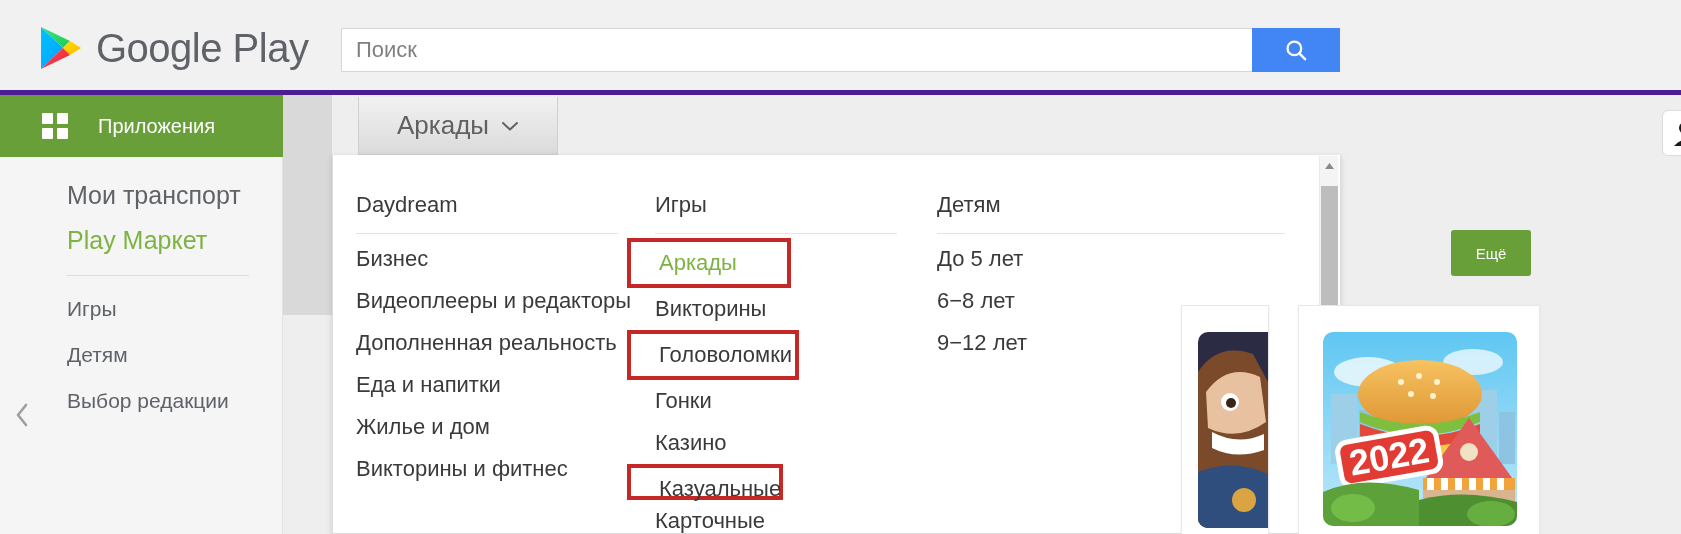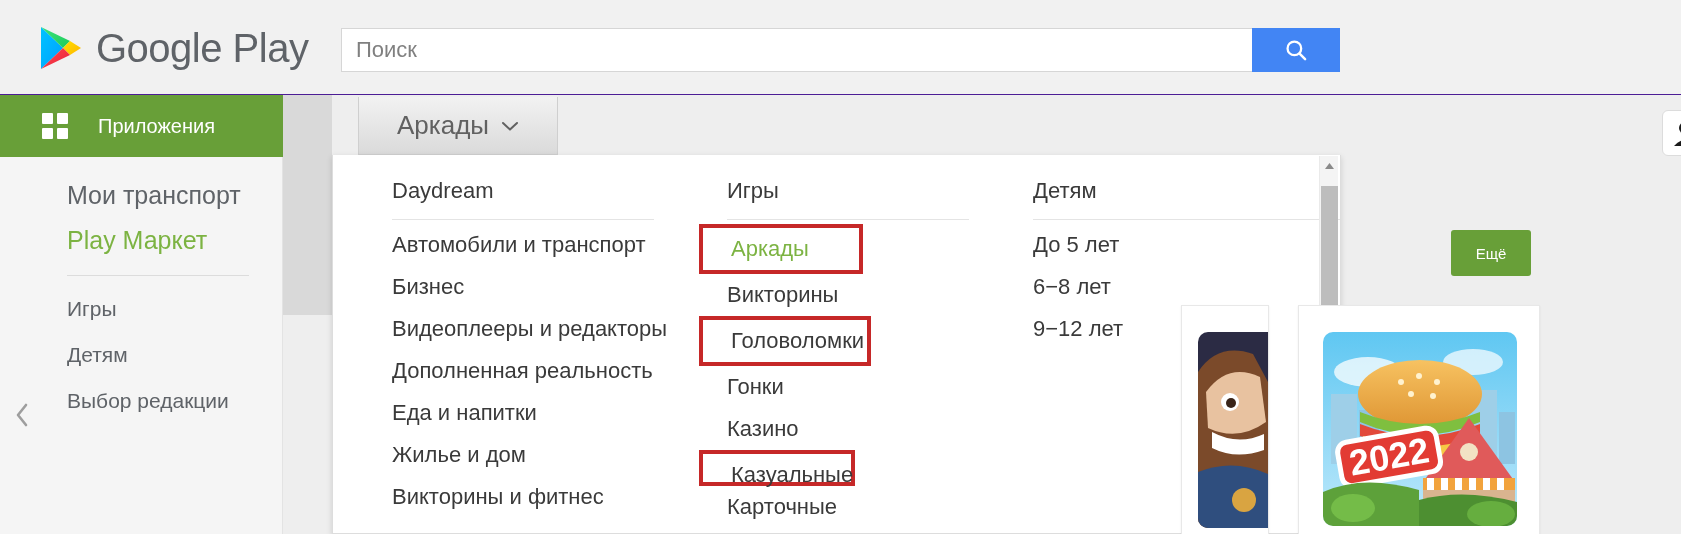--- a/index.html
+++ b/index.html
@@ -8,21 +8,21 @@
     overflow: hidden;
     background: #fafafa;
     font-family: "Liberation Sans", "DejaVu Sans", sans-serif;
   }
   #root { position: relative; width: 1681px; height: 534px; background: #fafafa; }
 
   
   .topbar {
     position: absolute; left: 0; top: 0; width: 1681px; height: 95px;
     background: #f1f1f1;
-    border-bottom: 1px solid #4c1d95;
+    border-bottom: 5px solid #4c1d95;
   }
   .brand {
     position: absolute; left: 40px; top: 20px;
     display: flex; align-items: center; gap: 14px;
     height: 56px;
   }
   .play-logo { width: 42px; height: 46px; display: block; }
   .brand-text {
     font-size: 40px; color: #5f6368; letter-spacing: -0.5px;
     font-family: "Liberation Sans", sans-serif; font-weight: 400;
@@ -124,21 +124,21 @@
     width: 1009px; height: 379px;
     background: #ffffff;
     border: 1px solid #dddddd; border-top: none;
     box-shadow: 0 2px 6px rgba(0,0,0,0.14);
     overflow: hidden;
   }
   .dd-cols {
     position: absolute; left: 0; top: 0; width: 970px; height: 379px;
     display: flex;
   }
-  .dd-col { position: relative; padding-top: 14px; margin-left: 36px; }
+  .dd-col { position: relative; padding-top: 28px; }
   .dd-col.c1 { width: 294px; padding-left: 23px; }
   .dd-col.c2 { width: 282px; padding-left: 28px; }
   .dd-col.c3 { width: 394px; padding-left: 28px; }
   .dd-head {
     font-size: 22px; color: #3a3a3a; line-height: 28px;
     padding: 8px 0 14px 0; white-space: nowrap;
   }
   .dd-rule {
     height: 1px; background: #e4e4e4; margin-bottom: 4px;
   }
@@ -298,21 +298,20 @@
         <polyline points="2,3 9,9.6 16,3" fill="none" stroke="#616161" stroke-width="2" stroke-linecap="round" stroke-linejoin="round"></polyline>
       </svg>
     </div>
 
     <div class="dropdown">
       <div class="dd-cols">
 
         <div class="dd-col c1">
           <div class="dd-head">Daydream</div>
           <div class="dd-rule"></div>
-          <div class="dd-item">Автомобили и транспорт</div>
           <div class="dd-item">Бизнес</div>
           <div class="dd-item">Видеоплееры и редакторы</div>
           <div class="dd-item">Дополненная реальность</div>
           <div class="dd-item">Еда и напитки</div>
           <div class="dd-item">Жилье и дом</div>
           <div class="dd-item">Викторины и фитнес</div>
         </div>
 
         <div class="dd-col c2">
           <div class="dd-head">Игры</div>

